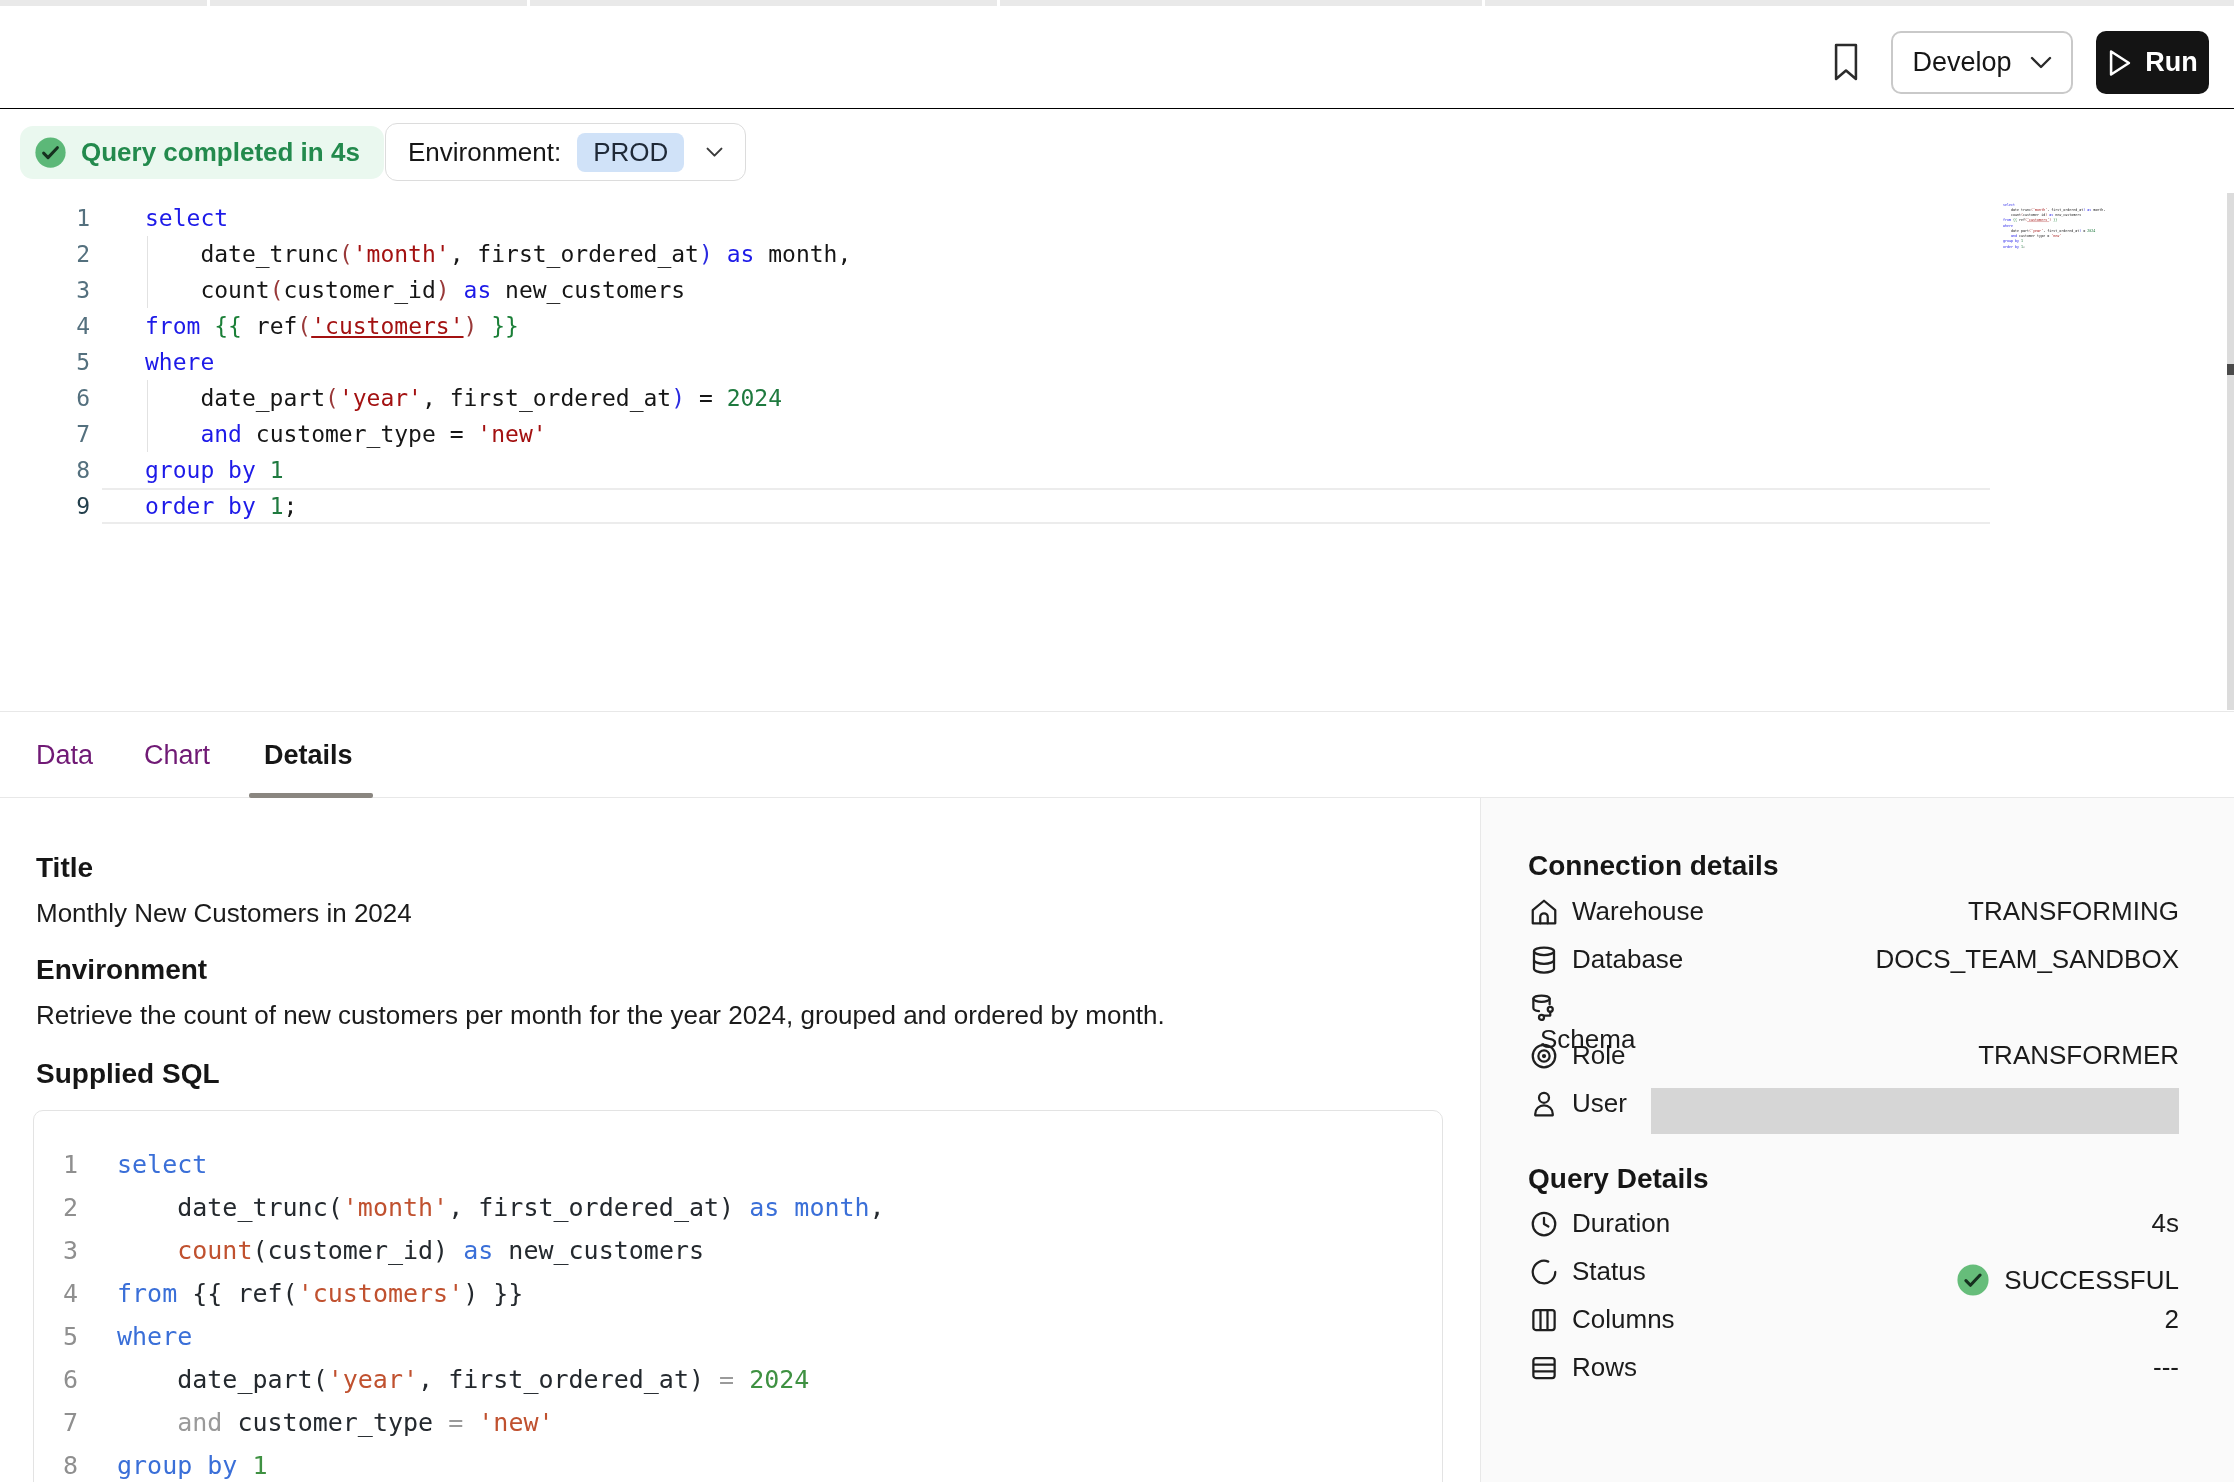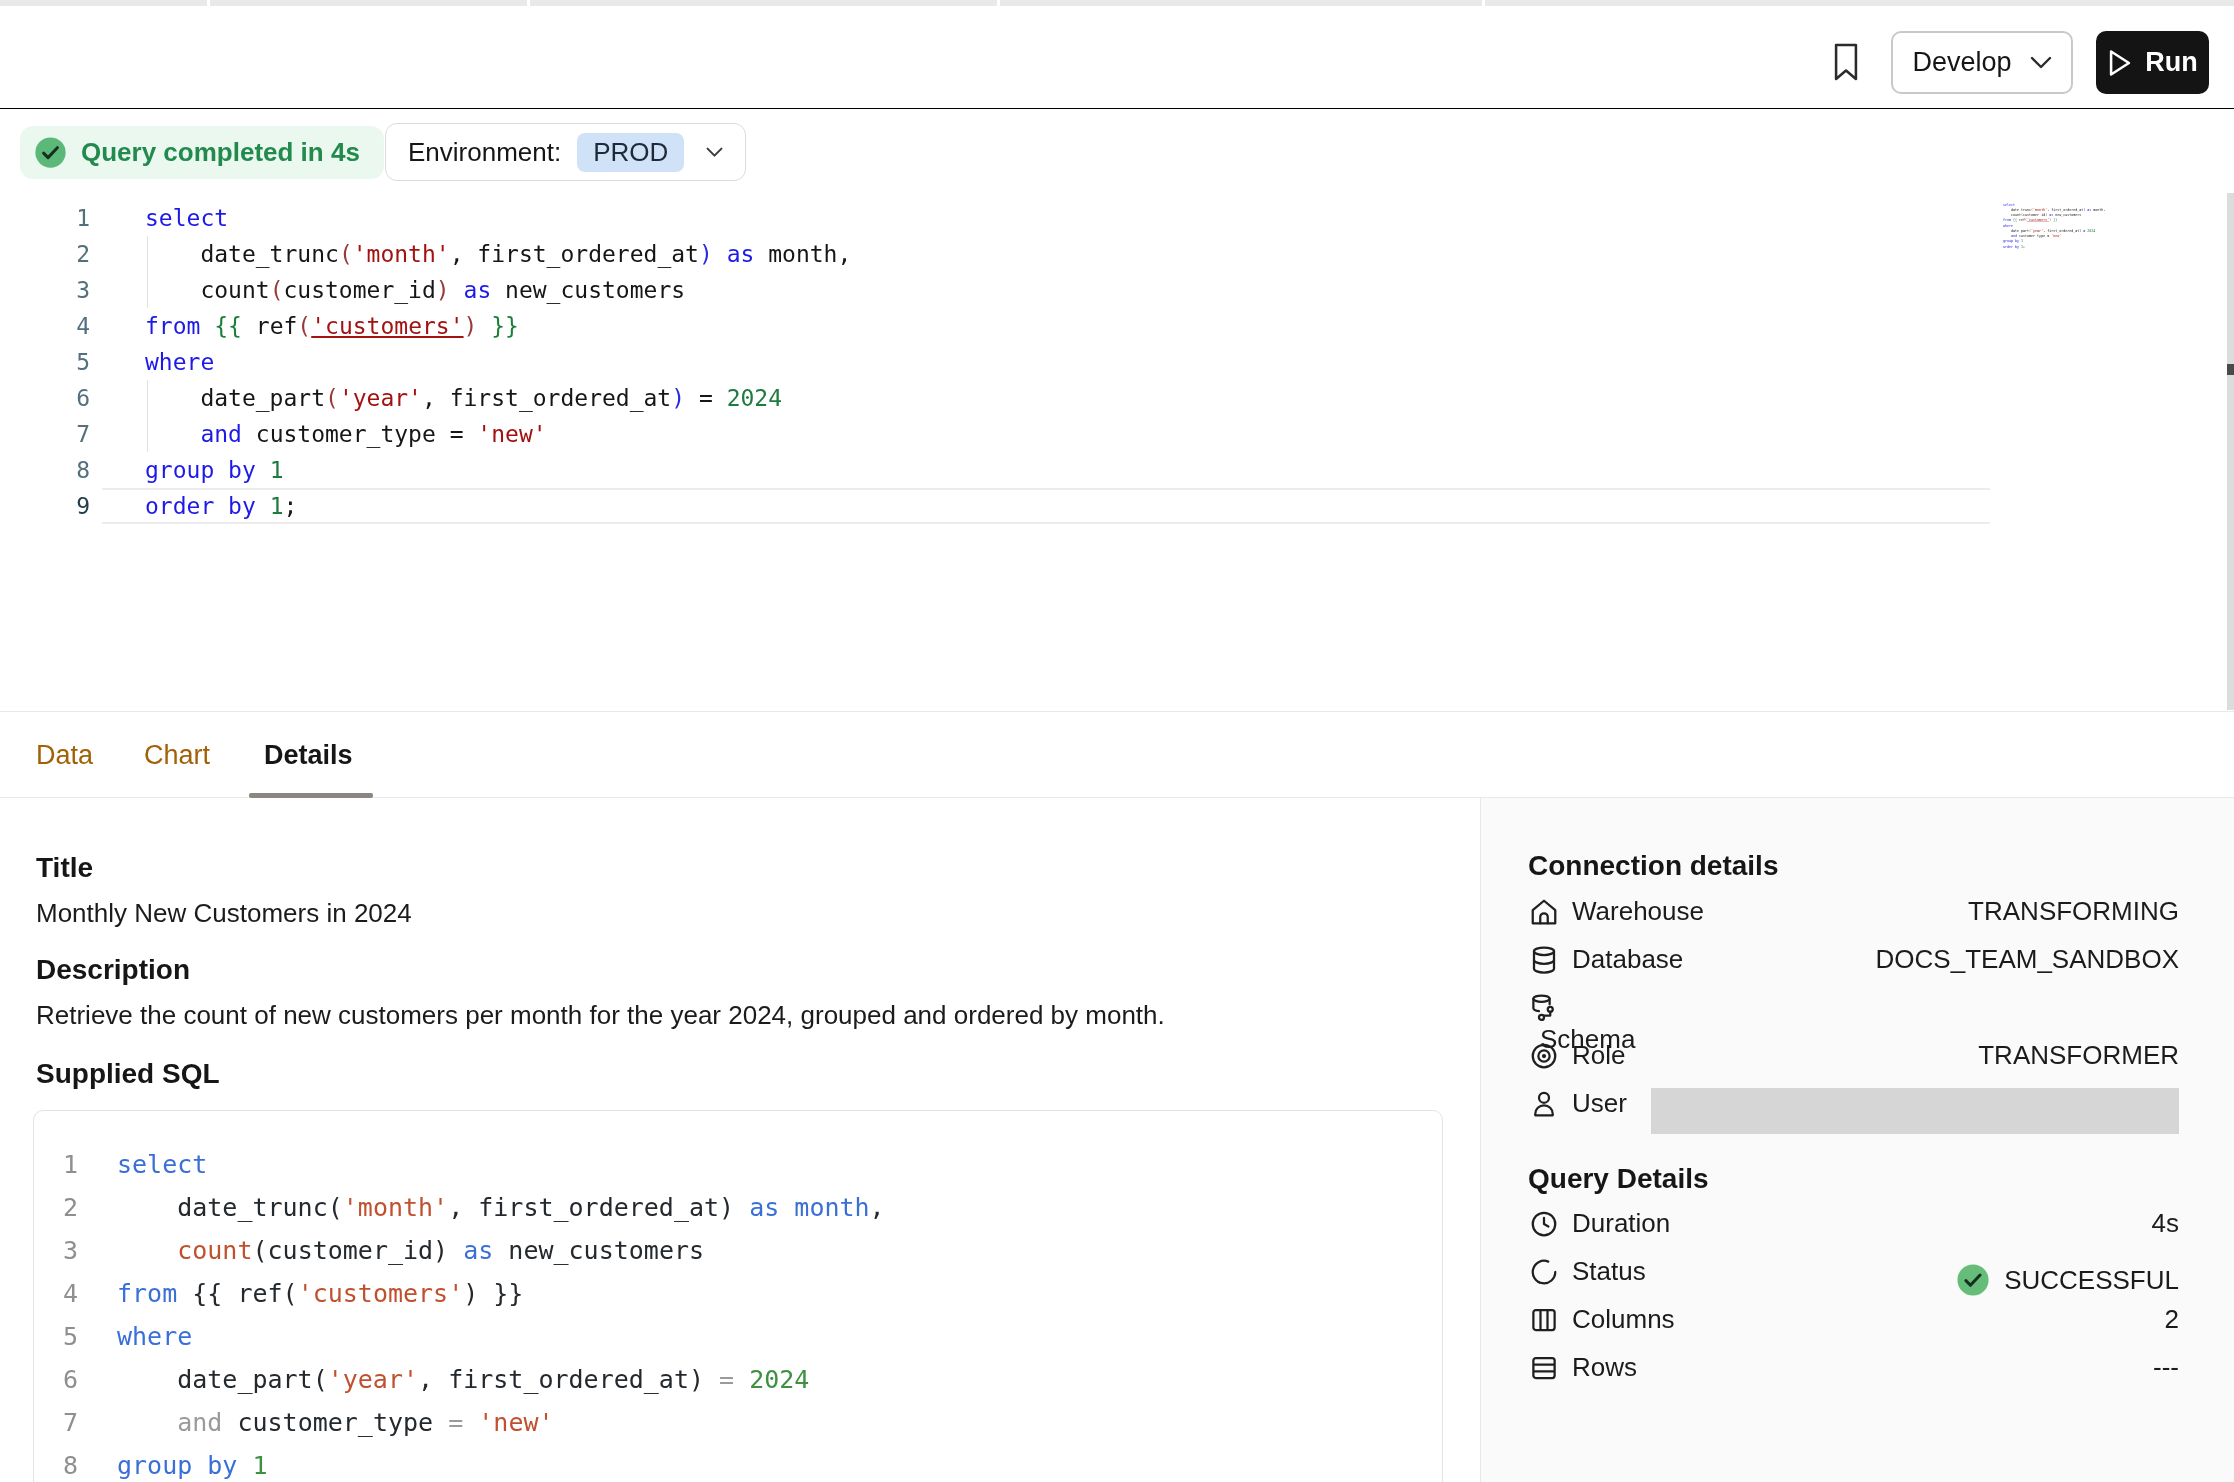--- a/index.html
+++ b/index.html
@@ -45,21 +45,21 @@
   .tok-stxt { color:#24292e; }
   
   .minimap { position:absolute; left:1995px; top:202px; width:115px; height:52px; overflow:hidden; cursor:pointer; }
   .minimap-inner { transform:scale(0.145); transform-origin:0 0; width:800px; font-family:"DejaVu Sans Mono", monospace; font-size:23px; }
   .minimap-inner .ed-line { height:36px; line-height:36px; }
   
   .scrollbar-track { position:absolute; left:2227px; top:193px; width:7px; height:517px; background:#dcdcdc; }
   .scrollbar-thumb { position:absolute; left:0; top:171px; width:7px; height:11px; background:#4a4a4a; cursor:pointer; }
   
   .tabbar { position:absolute; left:0; top:711px; width:2234px; height:87px; border-top:1px solid #e8e8e8; border-bottom:1px solid #e8e8e8; background:#fff; }
-  .tab { position:absolute; top:0; height:86px; display:flex; align-items:center; font-size:27px; color:#a16207; cursor:pointer; }
+  .tab { position:absolute; top:0; height:86px; display:flex; align-items:center; font-size:27px; color:#701a75; cursor:pointer; }
   .tab.active { color:#161616; font-weight:600; }
   .tab-underline { position:absolute; left:249px; top:81px; width:124px; height:5px; background:#8a8680; border-radius:2px; }
   
   .d-heading { position:absolute; font-size:28px; font-weight:700; color:#161616; }
   .d-text { position:absolute; font-size:26px; color:#1b1b1b; }
   .sql-box { position:absolute; left:33px; top:1110px; width:1410px; height:420px; border:1.5px solid #e3e3e3; border-radius:10px; background:#fff; padding-top:32px; overflow:hidden; font-family:"DejaVu Sans Mono", monospace; font-size:25px; }
   .sup-line { display:flex; height:43px; line-height:43px; white-space:pre; }
   .sup-line .ln { width:44px; text-align:right; color:#8f8f8f; flex:0 0 auto; }
   .sup-line .toks { margin-left:39px; white-space:pre; }
   
@@ -165,21 +165,21 @@
 
   <div class="tabbar">
     <div class="tab" style="left:36px">Data</div>
     <div class="tab" style="left:144px">Chart</div>
     <div class="tab active" style="left:264px">Details</div>
     <div class="tab-underline"></div>
   </div>
 
   <div class="d-heading" style="left:36px; top:852px;">Title</div>
   <div class="d-text" style="left:36px; top:898px;">Monthly New Customers in 2024</div>
-  <div class="d-heading" style="left:36px; top:954px;">Description</div>
+  <div class="d-heading" style="left:36px; top:954px;">Environment</div>
   <div class="d-text" style="left:36px; top:1000px;">Retrieve the count of new customers per month for the year 2024, grouped and ordered by month.</div>
   <div class="d-heading" style="left:36px; top:1058px;">Supplied SQL</div>
   <div class="sql-box" id="supplied-code">
       <div class="sup-line"><span class="ln">1</span><span class="toks"><span class="tok-skw">select</span></span></div>
       <div class="sup-line"><span class="ln">2</span><span class="toks"><span class="tok-stxt">    date_trunc(</span><span class="tok-sstr">'month'</span><span class="tok-stxt">, first_ordered_at) </span><span class="tok-skw">as</span><span class="tok-stxt"> </span><span class="tok-skw">month</span><span class="tok-stxt">,</span></span></div>
       <div class="sup-line"><span class="ln">3</span><span class="toks"><span class="tok-stxt">    </span><span class="tok-sfn">count</span><span class="tok-stxt">(customer_id) </span><span class="tok-skw">as</span><span class="tok-stxt"> new_customers</span></span></div>
       <div class="sup-line"><span class="ln">4</span><span class="toks"><span class="tok-skw">from</span><span class="tok-stxt"> {{ ref(</span><span class="tok-sstr">'customers'</span><span class="tok-stxt">) }}</span></span></div>
       <div class="sup-line"><span class="ln">5</span><span class="toks"><span class="tok-skw">where</span></span></div>
       <div class="sup-line"><span class="ln">6</span><span class="toks"><span class="tok-stxt">    date_part(</span><span class="tok-sstr">'year'</span><span class="tok-stxt">, first_ordered_at) </span><span class="tok-sop">=</span><span class="tok-stxt"> </span><span class="tok-snum">2024</span></span></div>
       <div class="sup-line"><span class="ln">7</span><span class="toks"><span class="tok-stxt">    </span><span class="tok-sop">and</span><span class="tok-stxt"> customer_type </span><span class="tok-sop">=</span><span class="tok-stxt"> </span><span class="tok-sstr">'new'</span></span></div>

